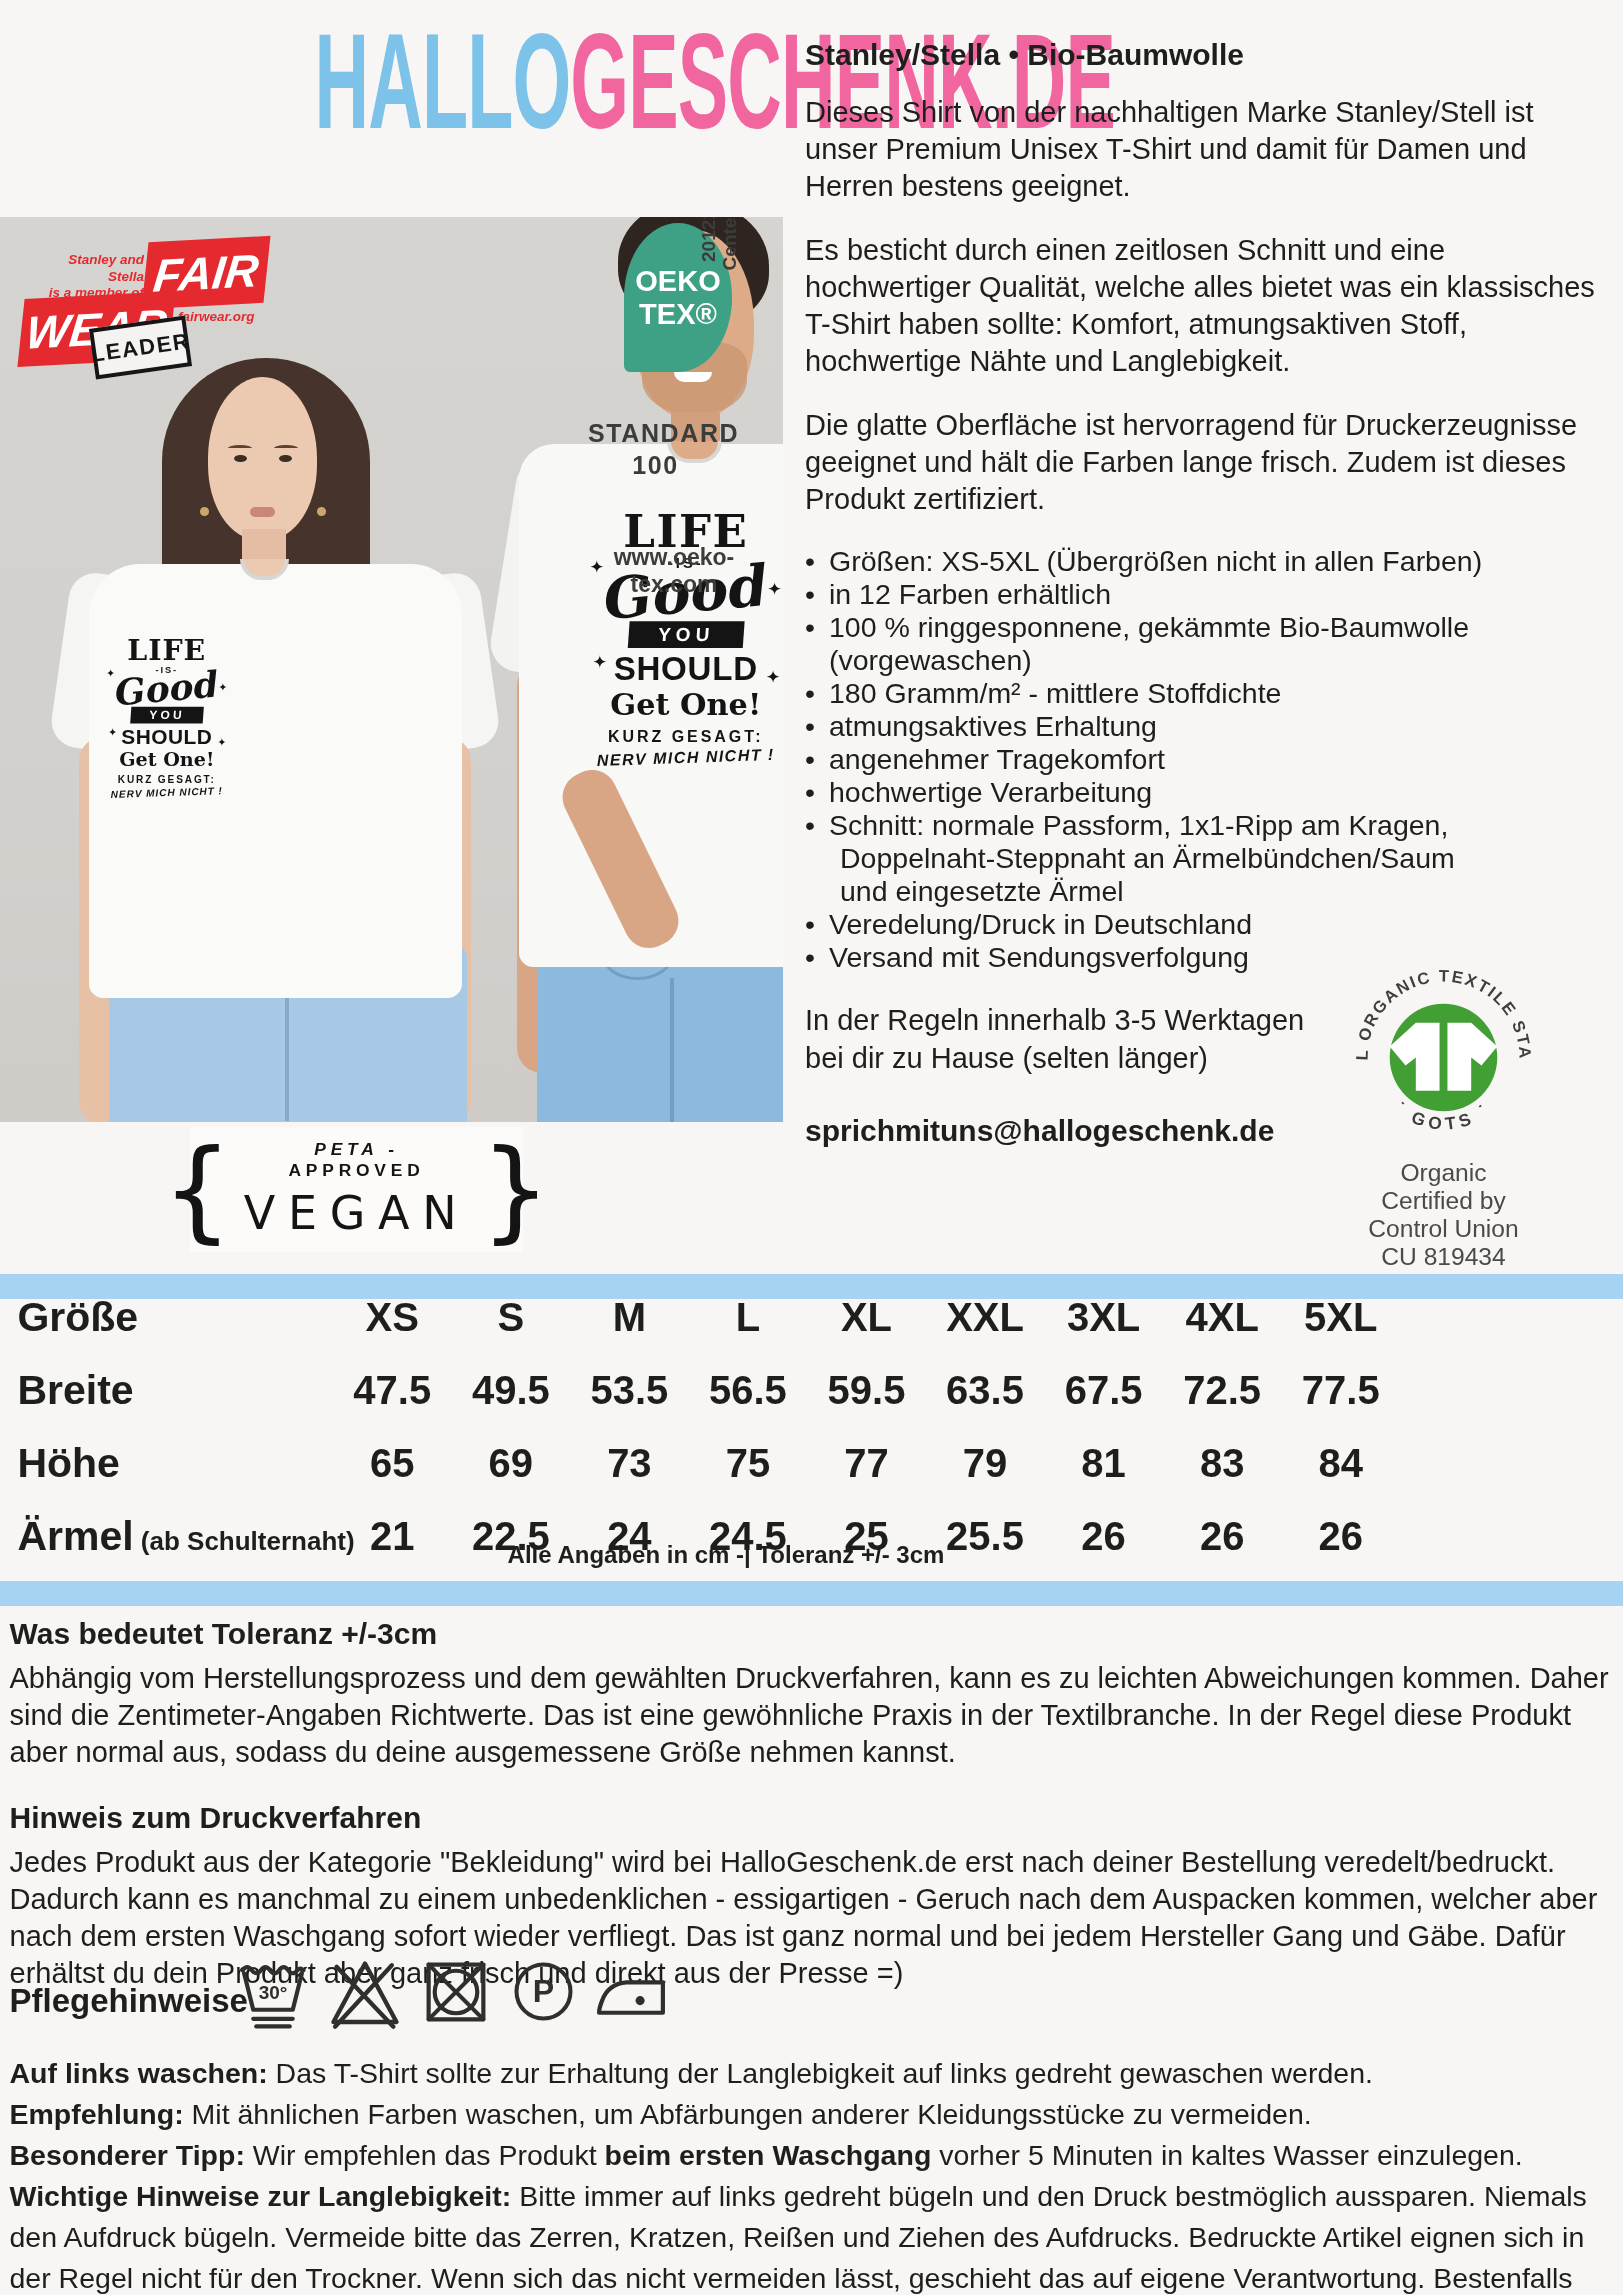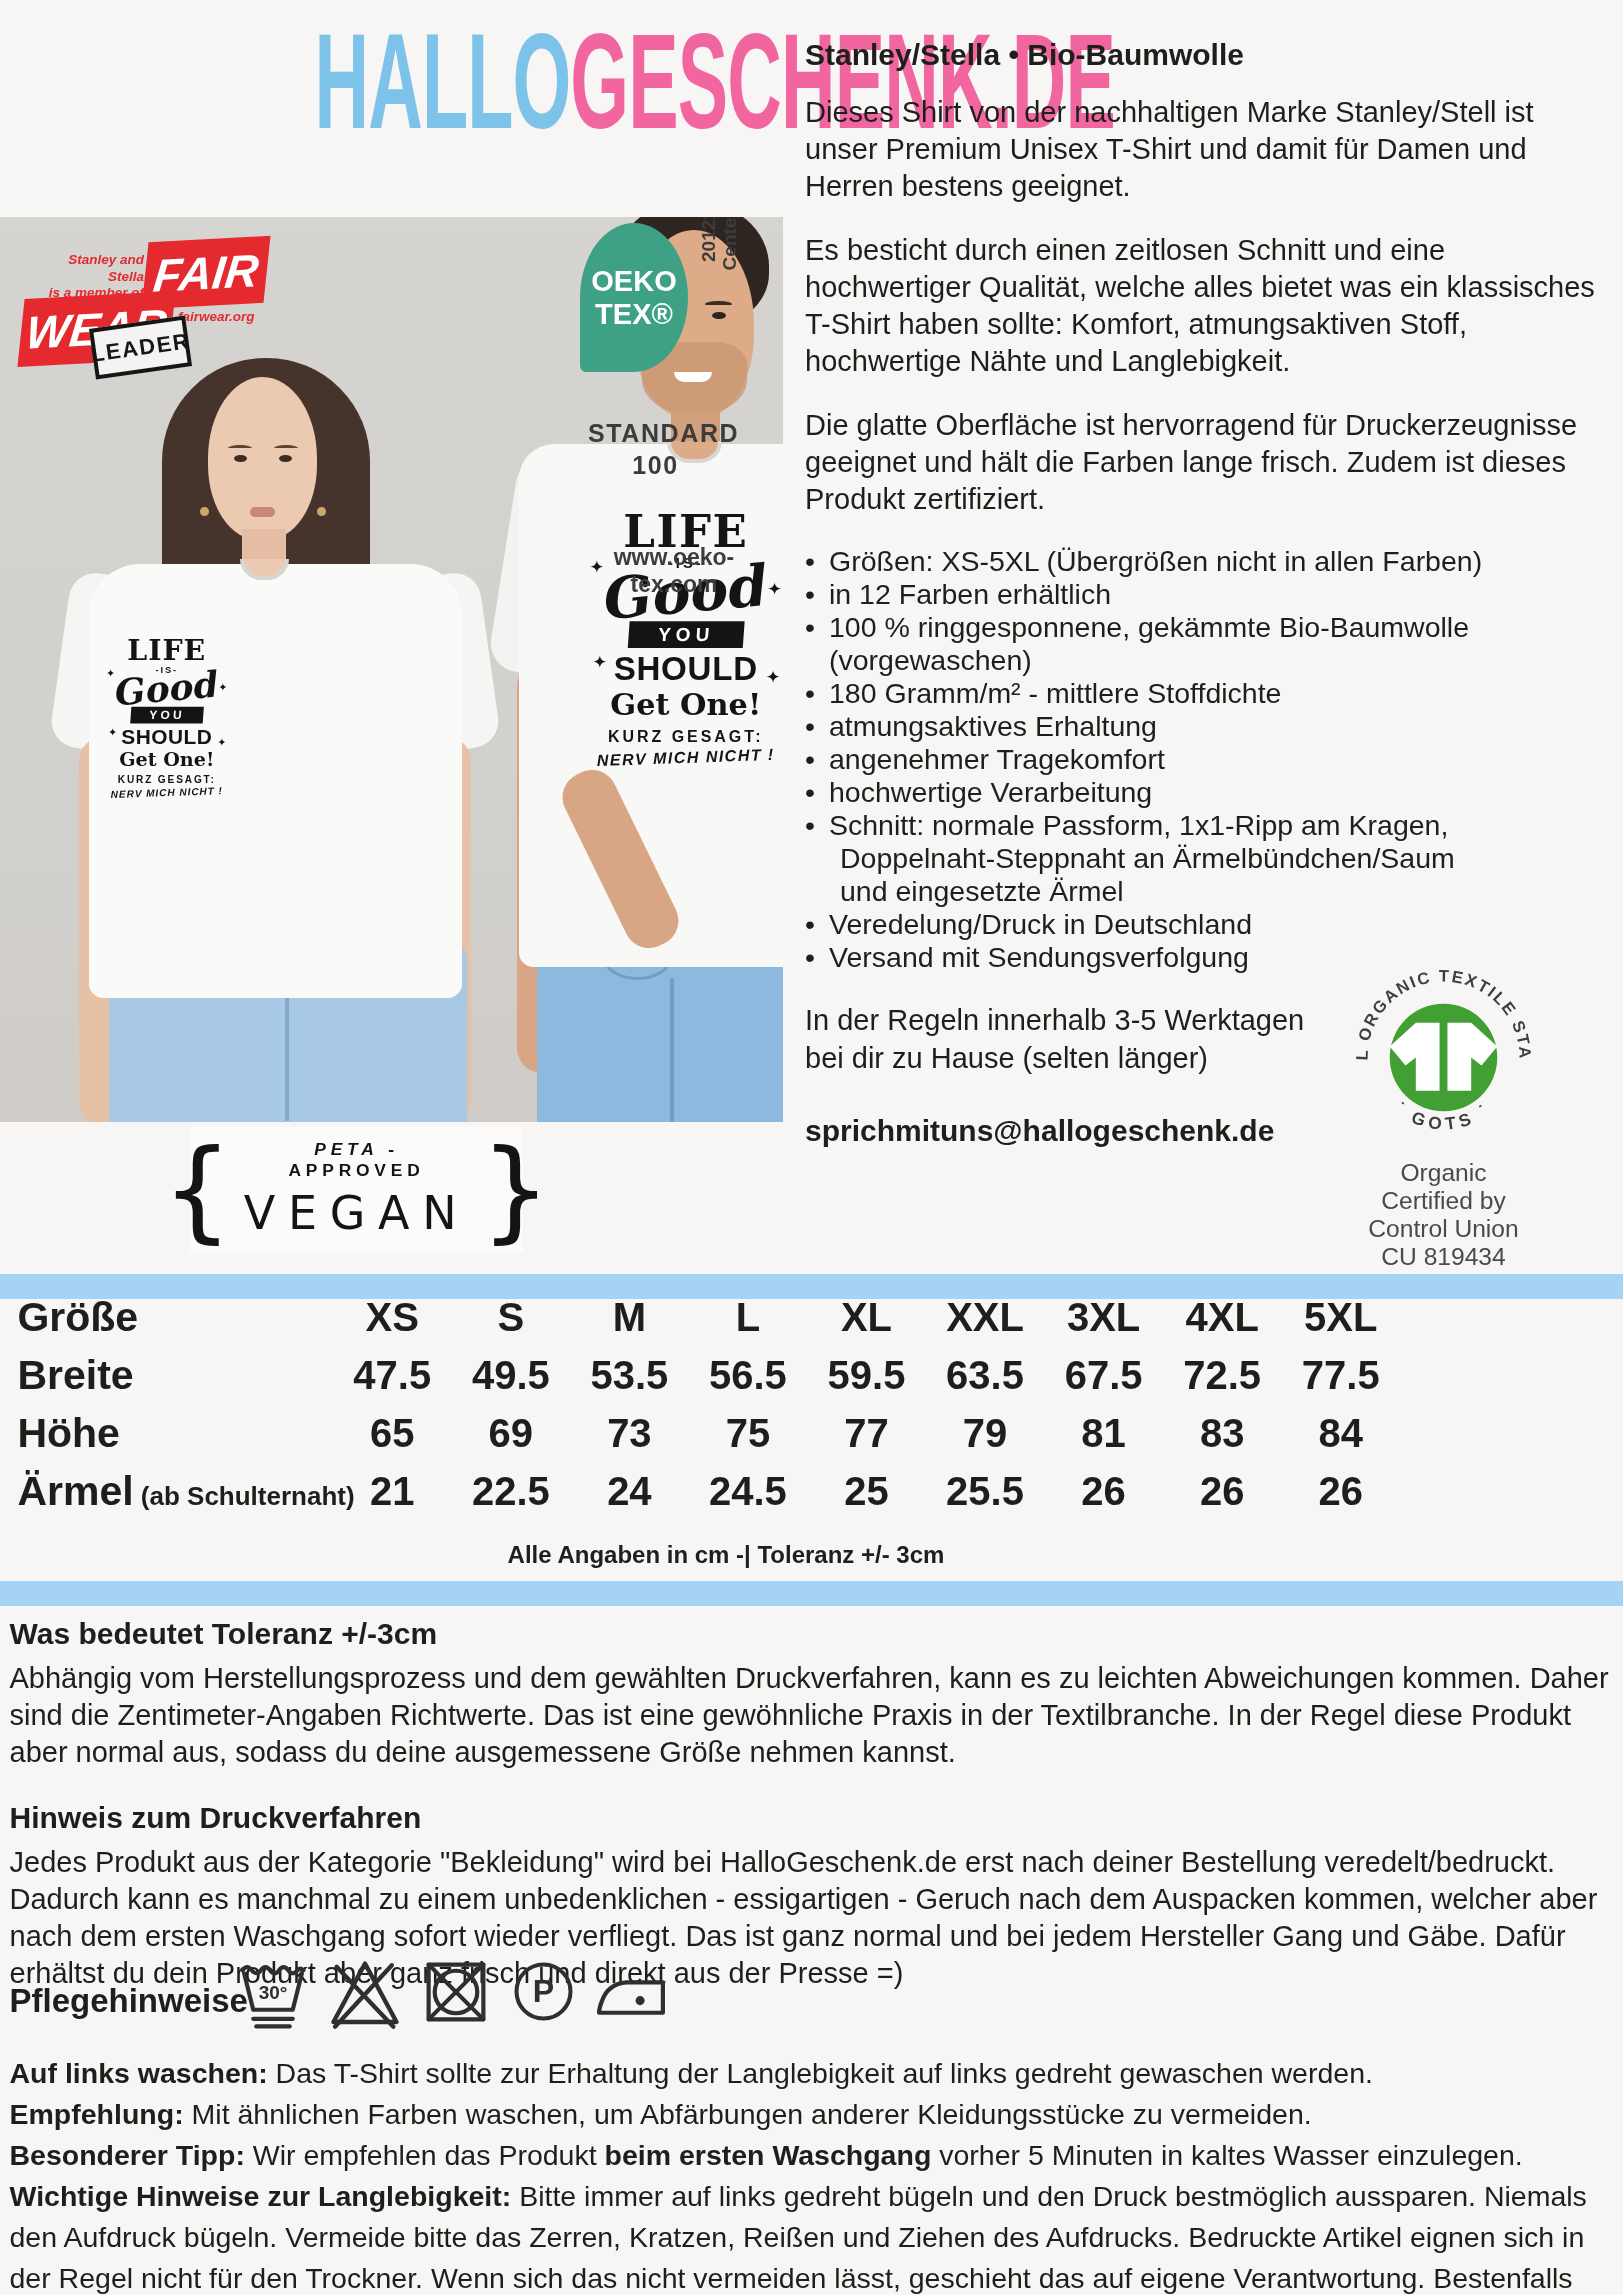--- a/index.html
+++ b/index.html
@@ -31,21 +31,21 @@
 
   
   .fw-member { position:absolute; left:41px; top:35px; width:103px; text-align:right; font-style:italic; font-weight:800; font-size:13.5px; line-height:16.6px; color:#e42a2e; }
   .fw-box { position:absolute; background:#e42a2e; color:#fff; font-style:italic; font-weight:900; display:flex; align-items:center; justify-content:center; transform:skew(-6deg,-3deg); }
   .fw-fair { left:145px; top:22px; width:122px; height:67px; font-size:46px; }
   .fw-wear { left:20.6px; top:78px; width:151px; height:68px; font-size:46px; }
   .fw-url { position:absolute; left:178px; top:92px; font-style:italic; font-weight:800; font-size:13.5px; color:#e42a2e; }
   .fw-leader { position:absolute; left:92px; top:105px; width:97px; height:51px; background:#f4f3f1; border:4px solid #161616; transform:rotate(-8deg); display:flex; align-items:center; justify-content:center; font-weight:900; font-size:22px; letter-spacing:1.6px; color:#161616; }
 
   
-  .ot-blob { position:absolute; left:580px; top:6.3px; width:108px; height:149px; background:#3ea186; border-radius:50% 50% 50% 6.3px; display:flex; flex-direction:column; align-items:center; justify-content:center; color:#fff; font-weight:800; font-size:29px; line-height:32.5px; }
+  .ot-blob { position:absolute; left:624px; top:6.3px; width:108px; height:149px; background:#3ea186; border-radius:50% 50% 50% 6.3px; display:flex; flex-direction:column; align-items:center; justify-content:center; color:#fff; font-weight:800; font-size:29px; line-height:32.5px; }
   .ot-standard { position:absolute; left:588px; top:200px; width:135px; text-align:center; font-weight:800; font-size:25px; line-height:32px; color:#3c3c3b; letter-spacing:1.6px; }
   .ot-cert { position:absolute; left:698px; top:95px; width:174px; transform:rotate(-90deg); transform-origin:left top; font-weight:800; font-size:19px; line-height:21.4px; color:#3c3c3b; text-align:center; }
   .ot-url { position:absolute; left:587px; top:327px; width:174px; text-align:center; font-weight:800; font-size:23px; color:#3c3c3b; }
 
   
   .shape { position:absolute; }
   .w-hairback { left:162px; top:141px; width:208px; height:452px; background:#46332b; border-radius:103px 103px 71px 71px; }
   .w-face { left:208px; top:160px; width:109px; height:163px; background:#eccab1; border-radius:50% 50% 46% 46%; }
   .w-brow { width:24px; height:6.3px; border-top:3.2px solid #5a4334; border-radius:50%; top:228px; }
   .w-eye { width:12.7px; height:7.1px; background:#3a2d23; border-radius:50%; top:238px; }
@@ -95,21 +95,21 @@
 
   
   .gots { position:absolute; left:1347px; top:961px; width:193px; text-align:center; }
   .gots-lines { margin-top:1.6px; font-size:24.6px; line-height:28px; color:#4a4a49; }
 
   
   .bar { position:absolute; left:0; width:1623px; height:25px; background:#a6d2f4; }
   .bar1 { top:1274px; } .bar2 { top:1581px; }
 
   
-  .size-table { position:absolute; left:0; top:1294px; width:1400px; display:grid; grid-template-columns:333px repeat(9,1fr); row-gap:11px; align-items:center; }
+  .size-table { position:absolute; left:0; top:1294px; width:1400px; display:grid; grid-template-columns:333px repeat(9,1fr); row-gap:26px; align-items:center; }
   .st-label { padding-left:17.4px; font-weight:800; font-size:41px; white-space:nowrap; }
   .st-label .sfx { font-weight:700; font-size:26px; }
   .st-val { font-weight:800; font-size:40px; text-align:center; }
   .st-note { position:absolute; left:0; top:1541px; width:1452px; text-align:center; font-weight:800; font-size:24px; }
 
   
   .sec-h { position:absolute; left:9.5px; font-weight:800; font-size:30px; }
   .sec-b { position:absolute; left:9.5px; width:1606px; font-size:29px; line-height:37px; }
   .h1 { top:1617px; } .b1 { top:1660px; }
   .h2 { top:1801px; } .b2 { top:1844px; }

